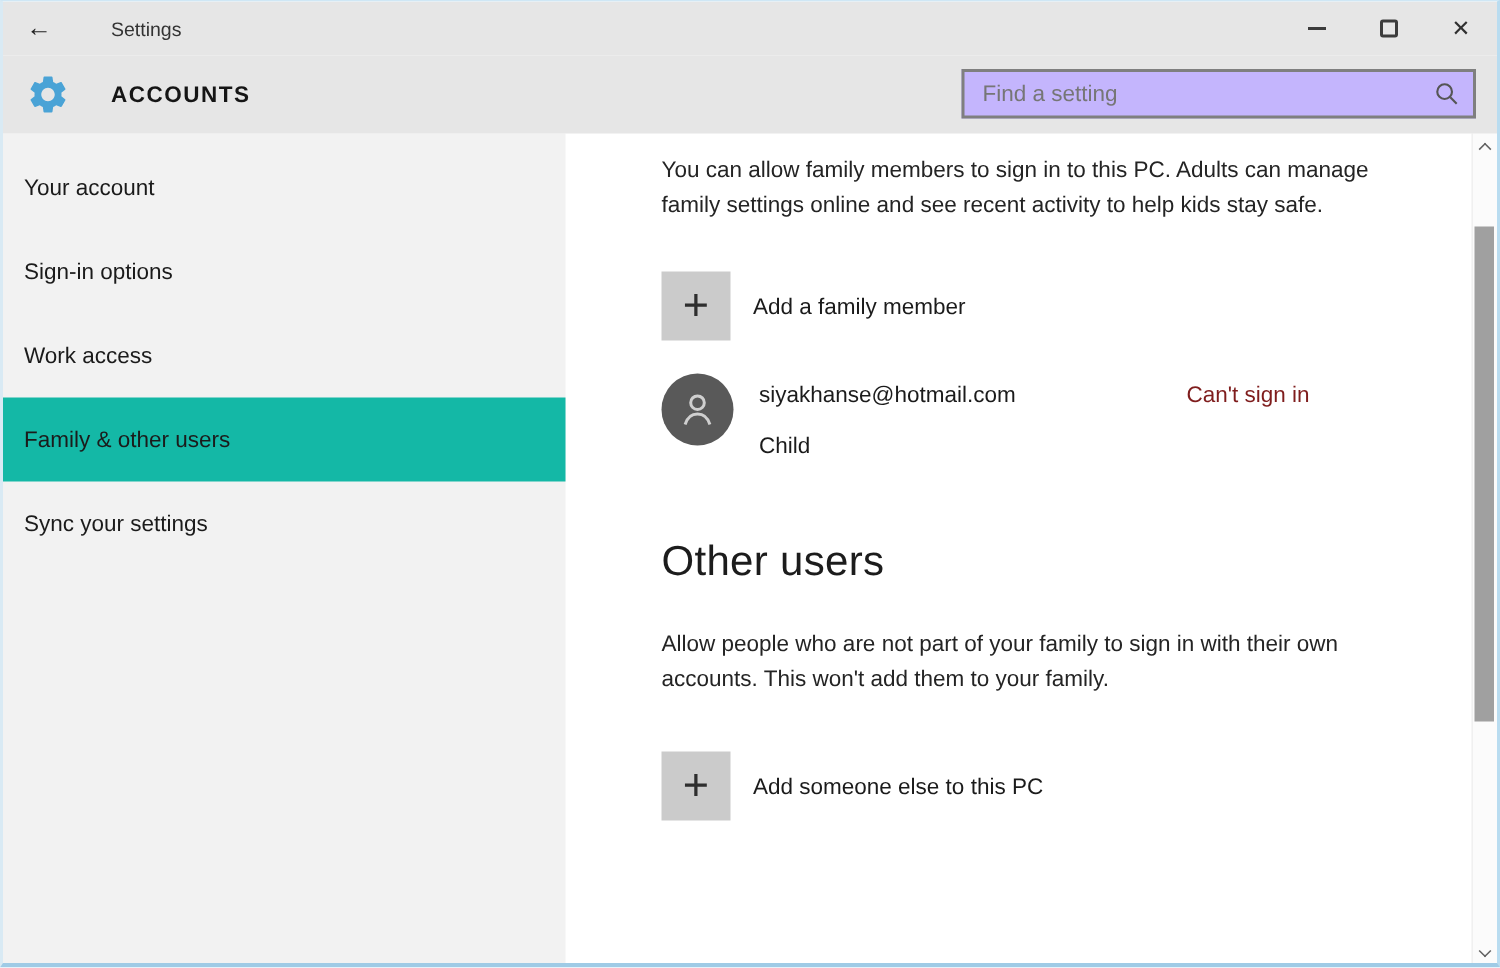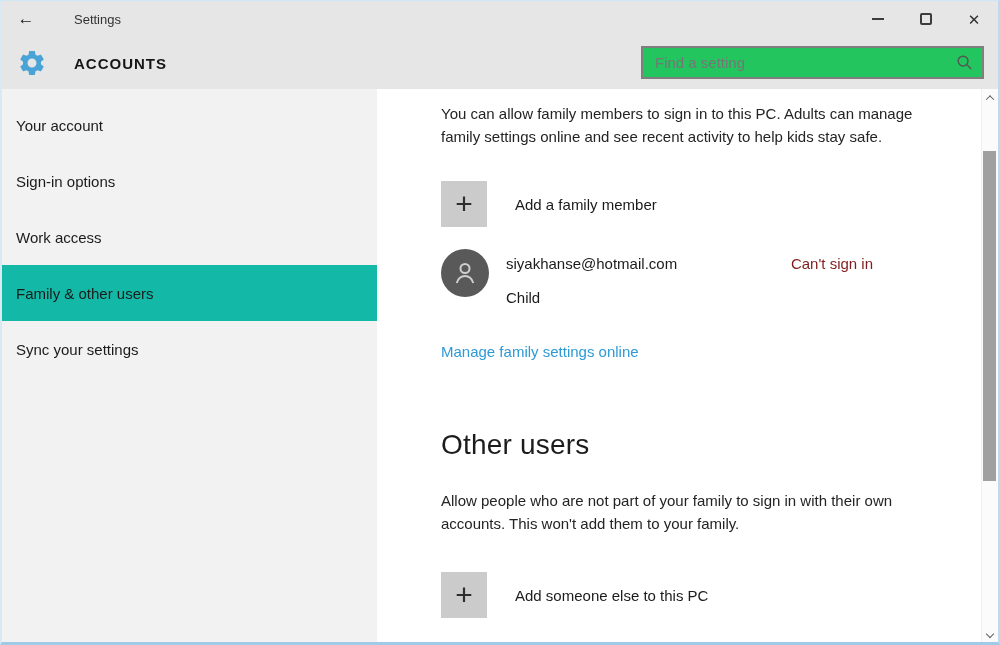--- a/index.html
+++ b/index.html
@@ -22,53 +22,53 @@
   .min-glyph{ width:12px; height:2px; background:#3c3c3c; }
   .max-glyph{ width:12px; height:12px; border:2px solid #3c3c3c; border-radius:2px; }
   .close-glyph{ font-size:15px; line-height:1; color:#303030; }
 
   
   .header{ height:52px; background:#e6e6e6; display:flex; align-items:center; position:relative; flex:0 0 auto; }
   .gear{ width:30px; height:30px; margin-left:15px; flex:0 0 auto; }
   .page-title{ font-size:15px; font-weight:bold; letter-spacing:1px; color:#151515; margin-left:27px; }
   .search-box{
     position:absolute; right:14px; top:9px; width:343px; height:33px;
-    background:#22c55e; border:2px solid #7f7f7f; display:flex; align-items:center; padding:0 9px 0 12px;
+    background:#c4b5fd; border:2px solid #7f7f7f; display:flex; align-items:center; padding:0 9px 0 12px;
   }
   .search-input{ border:none; outline:none; flex:1; font-size:15px; color:#333;
     font-family:"Liberation Sans","DejaVu Sans",sans-serif; background:transparent; }
   .search-input::placeholder{ color:#767676; opacity:1; }
   .search-icon{ width:17px; height:17px; flex:0 0 auto; }
 
   
   .main{ flex:1; display:flex; min-height:0;gap:36px; }
   .sidebar{ width:375px; background:#f2f2f2; padding-top:8px; flex:0 0 auto; }
   .side-item{ height:56px; display:flex; align-items:center; padding-left:14px; font-size:15px; color:#1b1b1b; }
   .side-item.selected{ background:#14b8a6; }
 
   .content{ flex:1; background:#fff; padding:13px 0 0 28px; overflow:hidden; }
   .para{ max-width:520px; font-size:15px; line-height:23px; color:#242424; }
 
   .add-row{ display:flex; align-items:center; margin-top:33px; }
   .plus-sq{ width:46px; height:46px; background:#cbcbcb; display:flex; align-items:center;
     justify-content:center; font-size:30px; font-weight:300; color:#2e2e2e; line-height:1; }
-  .add-label{ font-size:15px; margin-left:28px; color:#1b1b1b; }
+  .add-label{ font-size:15px; margin-left:15px; color:#1b1b1b; }
 
   .user-row{ display:flex; align-items:flex-start; margin-top:22px; padding-right:72px; }
   .avatar{ width:48px; height:48px; border-radius:50%; background:#595959; display:flex;
     align-items:center; justify-content:center; flex:0 0 auto; }
   .avatar svg{ width:32px; height:32px; }
   .user-info{ margin-left:17px; padding-top:6px; }
   .user-email{ font-size:15px; color:#1b1b1b; }
   .user-role{ font-size:15px; color:#1b1b1b; margin-top:17px; }
   .user-status{ margin-left:auto; padding-top:6px; font-size:15px; color:#7f1d1d; white-space:nowrap; }
 
   .link{ display:inline-block; margin-top:37px; font-size:15px; color:#2e9ad5; text-decoration:none; }
 
-  .section-heading{ margin-top:68px; font-size:28px; font-weight:400; color:#1c1c1c; letter-spacing:0.2px; }
+  .section-heading{ margin-top:52px; font-size:28px; font-weight:400; color:#1c1c1c; letter-spacing:0.2px; }
   .para2{ margin-top:28px; }
   .add-row2{ margin-top:37px; }
 
   
   .scrollbar{ width:17px; background:#fbfbfb; border-left:1px solid #f0f0f0;
     display:flex; flex-direction:column; align-items:center; flex:0 0 auto; }
   .scroll-arrow{ height:17px; width:100%; display:flex; align-items:center; justify-content:center; flex:0 0 auto; }
   .chev{ width:6px; height:6px; border-right:1.5px solid #606060; border-bottom:1.5px solid #606060; }
   .chev.up{ transform:rotate(-135deg) translate(-1px,-1px); }
   .chev.down{ transform:rotate(45deg); }
@@ -145,21 +145,20 @@
             <path d="M5.8 19.5c1.1-3.4 3.4-5.2 6.2-5.2s5.1 1.8 6.2 5.2" fill="none" stroke="#cfcfcf" stroke-width="1.5"></path>
           </svg>
         </div>
         <div class="user-info">
           <div class="user-email">siyakhanse@hotmail.com</div>
           <div class="user-role">Child</div>
         </div>
         <div class="user-status">Can't sign in</div>
       </div>
 
-      <a class="link" href="#">Manage family settings online</a>
 
       <div class="section-heading">Other users</div>
 
       <p class="para para2">Allow people who are not part of your family to sign in with their own accounts. This won't add them to your family.</p>
 
       <div class="add-row add-row2">
         <div class="plus-sq">+</div>
         <div class="add-label">Add someone else to this PC</div>
       </div>
     </div>

